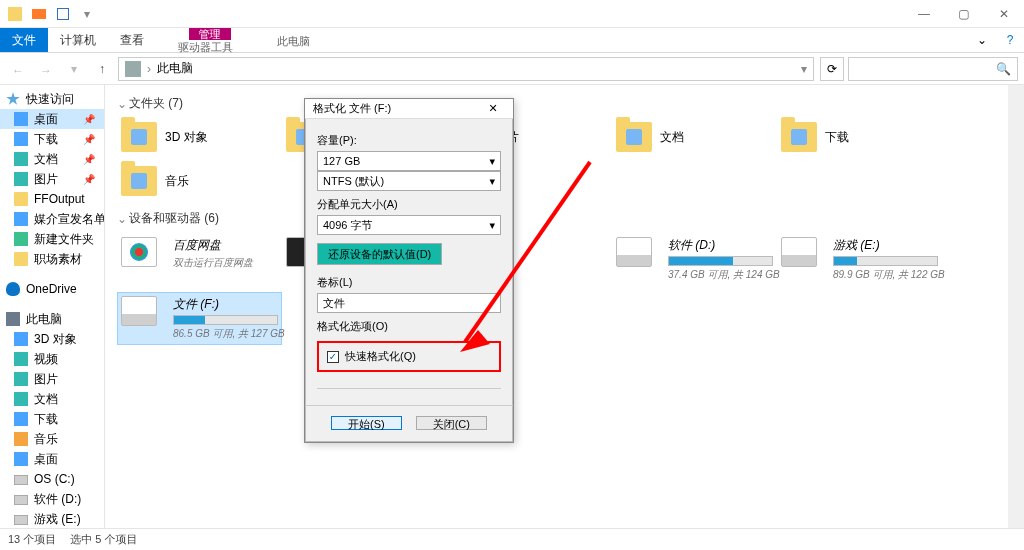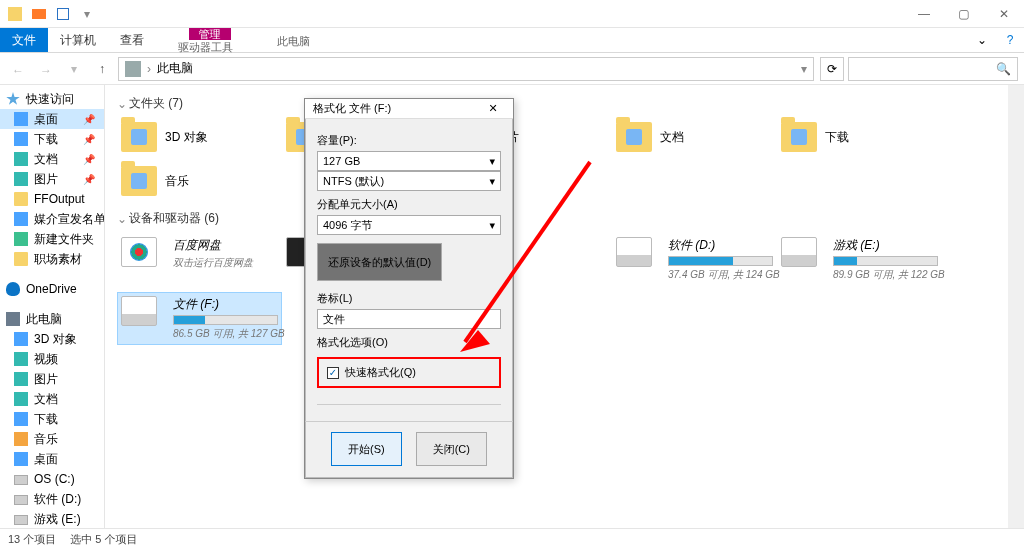--- a/index.html
+++ b/index.html
@@ -77,27 +77,27 @@
 
 .statusbar { height: 22px; border-top: 1px solid #e5e5e5; display: flex; align-items: center; padding: 0 8px; gap: 14px; color: #444; font-size: 11px; }
 
 
 .dialog { position: absolute; left: 304px; top: 98px; width: 210px; background: #f0f0f0; border: 1px solid #888; box-shadow: 0 0 0 1px #5555 inset, 2px 2px 8px rgba(0,0,0,.2); font-size: 11px; }
 .dialog-title { height: 20px; display: flex; align-items: center; padding: 0 8px; background: #fff; border-bottom: 1px solid #ddd; }
 .dialog-title .x { margin-left: auto; width: 24px; text-align: center; }
 .dialog-body { padding: 8px 12px 2px 12px; display: flex; flex-direction: column; }
 .dlabel { margin: 6px 0 3px 0; }
 .dselect, .dinput { height: 20px; border: 1px solid #aaa; background: #fff; padding: 0 5px; display: flex; align-items: center; justify-content: space-between; }
-.dbtn { height: 38px; border: 1px solid #aaa; background: #737373; display: inline-flex; align-items: center; padding: 8px 10px; margin: 8px 0 4px 0; align-self: flex-start; }
+.dbtn { height: 22px; border: 1px solid #aaa; background: #14b8a6; display: inline-flex; align-items: center; padding: 8px 10px; margin: 8px 0 4px 0; align-self: flex-start; }
 .dlg-sep { height: 1px; background: #ccc; margin: 10px 0 6px 0; }
 .dlg-check-wrap { border: 2px solid #f00; padding: 6px 8px; margin: 4px 0 6px 0; }
 .dlg-check { display: flex; align-items: center; gap: 6px; }
 .chk { width: 12px; height: 12px; border: 1px solid #333; background: #fff; display: inline-flex; align-items: center; justify-content: center; font-size: 10px; color: #0063b1; }
 .dlg-actions { display: flex; justify-content: center; gap: 14px; padding: 10px 0 12px 0; border-top: 1px solid #ccc; margin-top: 8px; }
-.dlg-actions button { height: 34px; padding: 0 16px; border: 1px solid #0078d7; background: #e5f1fb; font-size: 11px; }
+.dlg-actions button { height: 14px; padding: 0 16px; border: 1px solid #0078d7; background: #e5f1fb; font-size: 11px; }
 .dlg-actions button.secondary { border-color: #aaa; background: #e9e9e9; }
 
 
 .arrow { position: absolute; left: 460px; top: 340px; width: 0; height: 0; }
 .arrow svg { position: absolute; left: 0; top: -188px; width: 140px; height: 200px; overflow: visible; }
 .scrolltrack { position: absolute; right: 0; top: 85px; width: 16px; bottom: 22px; background: #f0f0f0; }
 </style>
 </head>
 <body>
 

